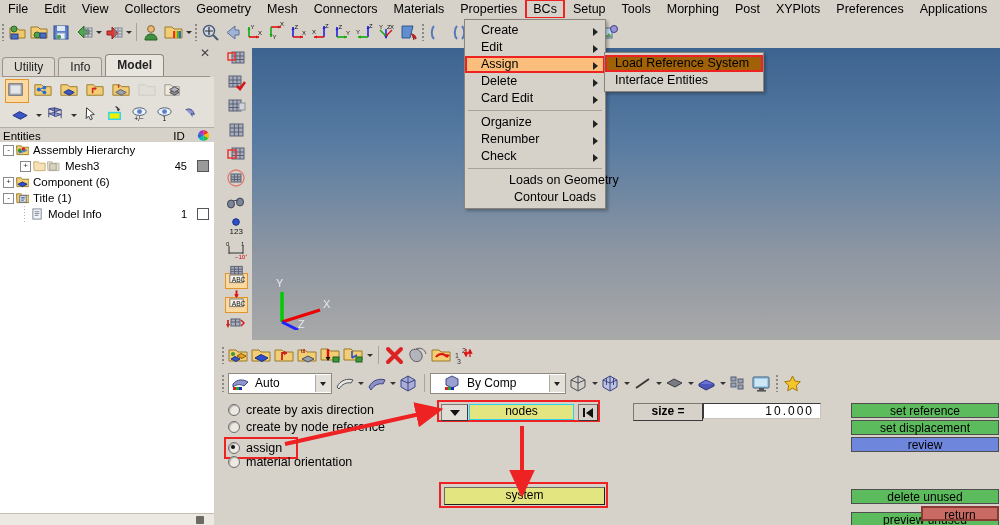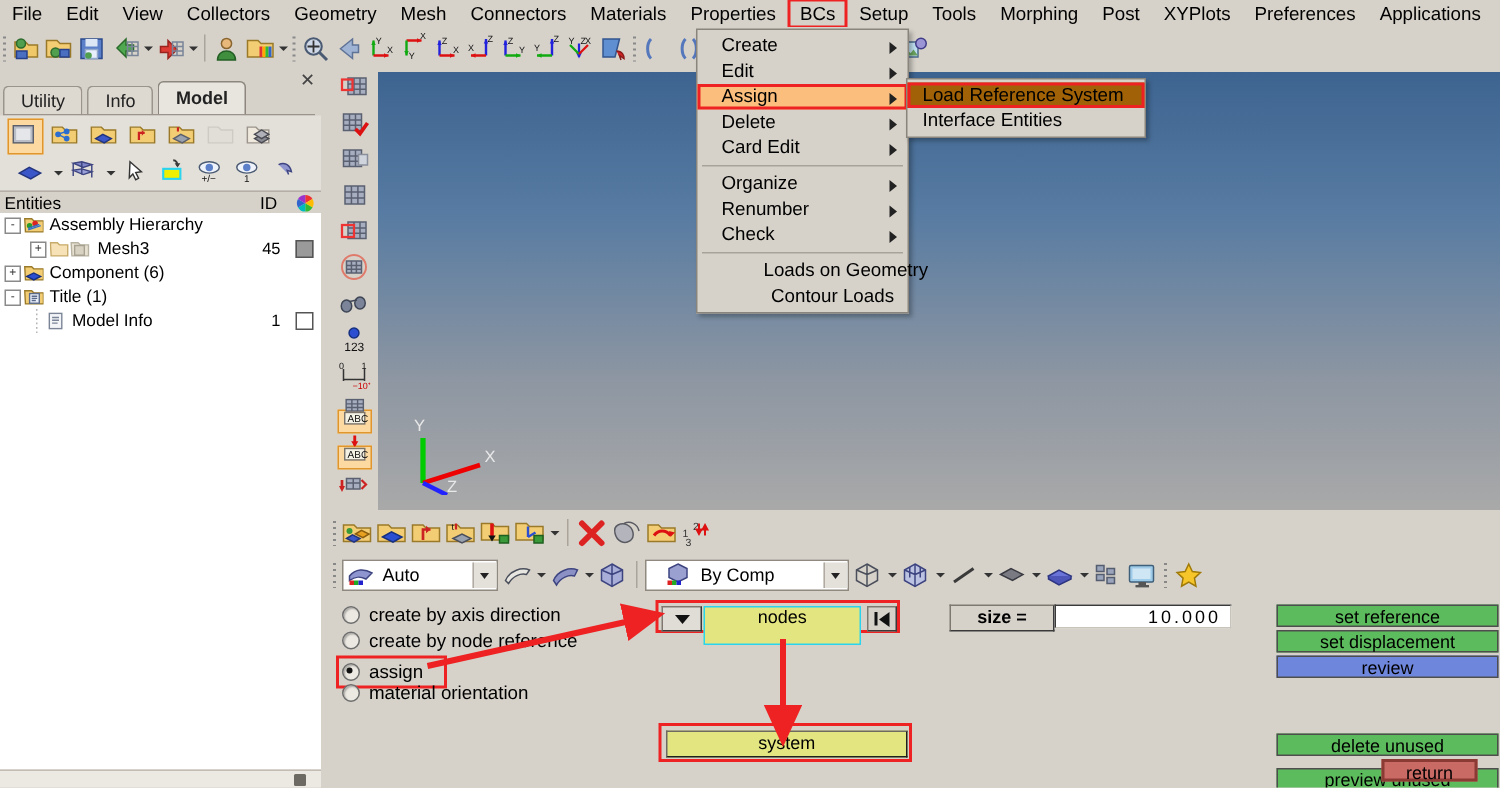--- a/index.html
+++ b/index.html
@@ -159,21 +159,21 @@
     position:absolute;left:2px;top:2px;width:25px;height:15px;
     background:#e0ddd6;border:1px solid #7e7870;
     border-right-color:#3a3a3a;border-bottom-color:#3a3a3a;
   }
   .sel-arrow:after{
     content:"";position:absolute;left:8px;top:5px;
     border-left:5px solid transparent;border-right:5px solid transparent;
     border-top:6px solid #111;
   }
   .sel-field{
-    position:absolute;left:30px;top:2px;width:105px;height:26px;
+    position:absolute;left:30px;top:2px;width:105px;height:16px;
     background:#e3e580;border:1.5px solid #2ad4ef;box-sizing:border-box;
     text-align:center;font-size:12px;line-height:13px;
   }
   .sel-rew{
     position:absolute;left:139px;top:2px;width:18px;height:15px;
     background:#d6d2ca;border:1px solid #7e7870;
     border-right-color:#3a3a3a;border-bottom-color:#3a3a3a;
     display:flex;align-items:center;justify-content:center;
   }
   .sel-rew:before{content:"";width:2px;height:9px;background:#111;margin-right:1px;}
@@ -1010,21 +1010,21 @@
   </div>
 
   <span class="sizelbl">size =</span>
   <span class="sizefield">10.000</span>
 
   <span class="actbtn green" style="top:420px;">set displacement</span>
   <span class="actbtn green" style="top:403px;">set reference</span>
   <span class="actbtn blue" style="top:437px;">review</span>
   <span class="actbtn green" style="top:472px;margin-top:40px;">preview unused</span>
   <span class="actbtn green" style="top:489px;">delete unused</span>
-  <span class="actbtn red" style="top:506px;width:64px;left:921px;">return</span>
+  <span class="actbtn red" style="top:506px;width:78px;left:921px;">return</span>
 
   <svg class="ovl">
     <defs>
       <marker id="ah" markerWidth="7" markerHeight="7" refX="1" refY="3.2" orient="auto">
         <path d="M0,0 L7,3.2 L0,6.4 z" fill="#ee2222"></path>
       </marker>
     </defs>
     <line x1="285" y1="444" x2="420" y2="414" stroke="#ee2222" stroke-width="4" marker-end="url(#ah)"></line>
     <line x1="522" y1="426" x2="522" y2="474" stroke="#ee2222" stroke-width="4" marker-end="url(#ah)"></line>
   </svg>

